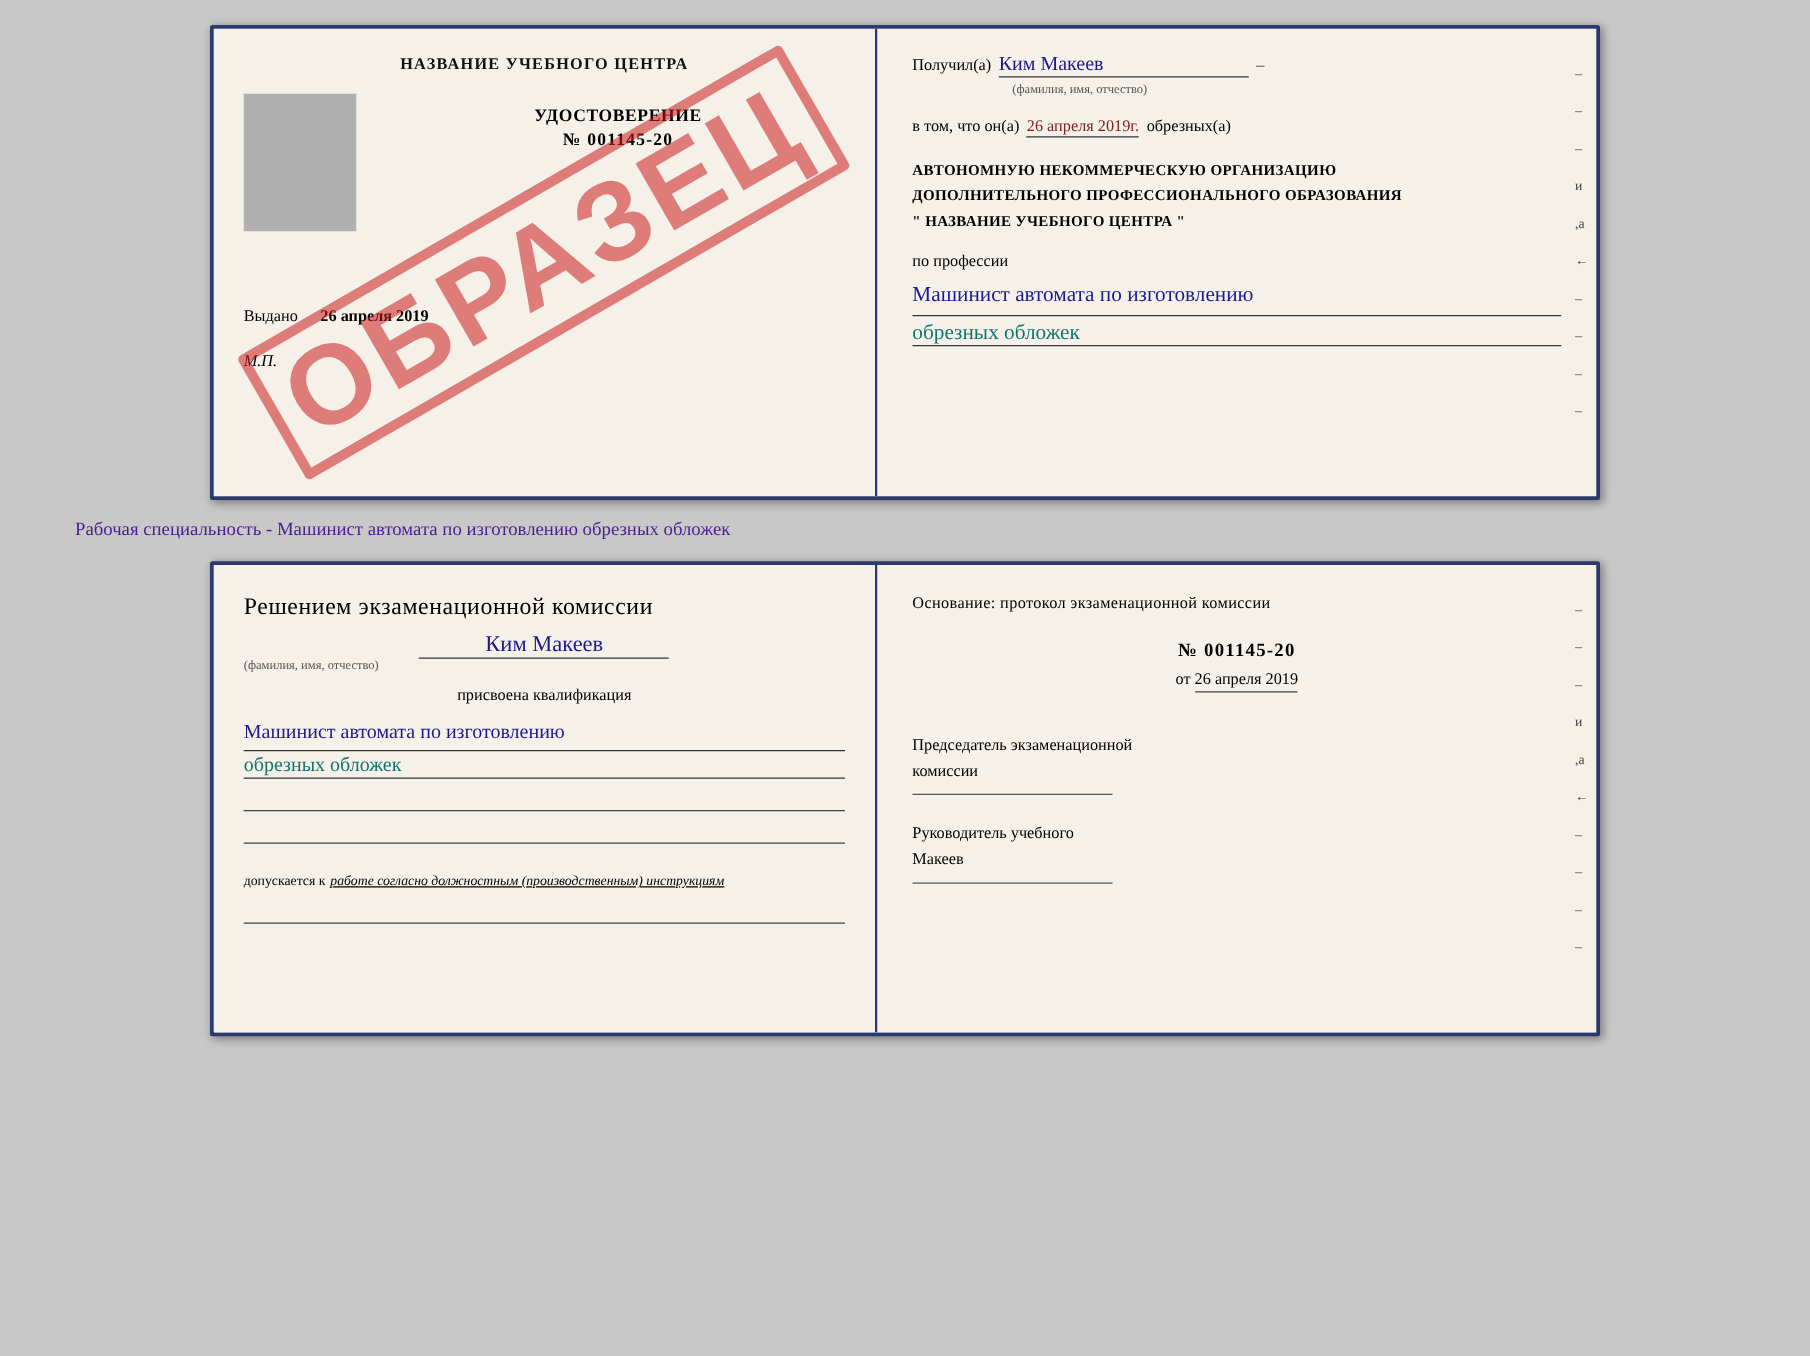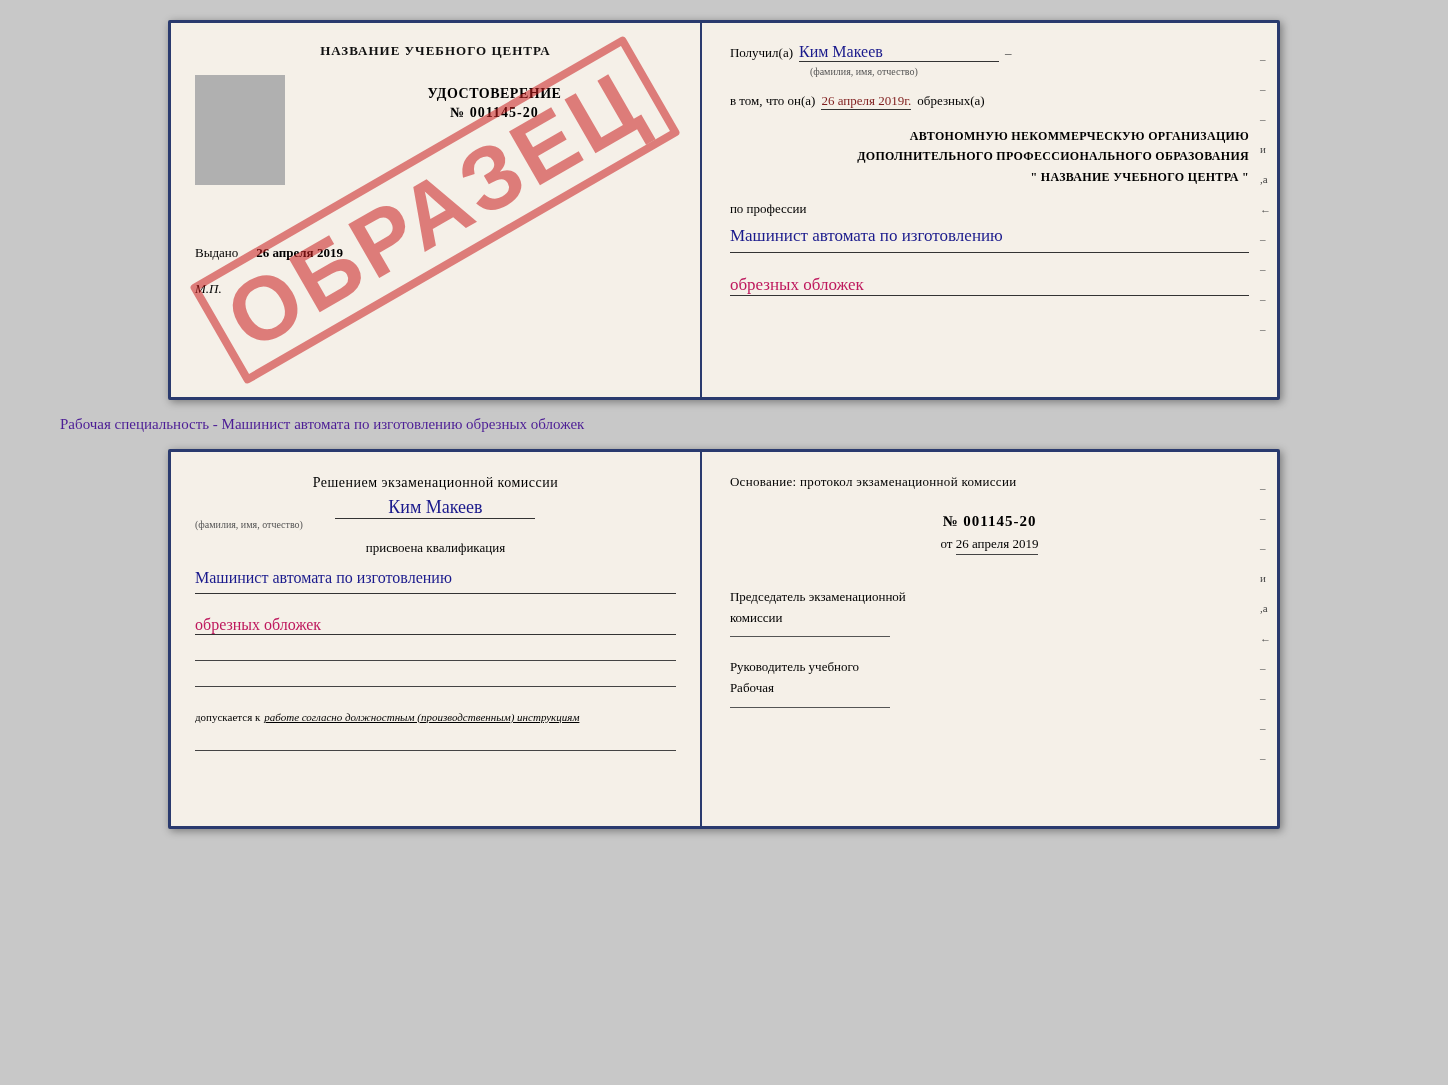--- a/index.html
+++ b/index.html
@@ -162,21 +162,21 @@
     .handwritten-small {
       font-family: 'Segoe Script', 'Brush Script MT', cursive;
       font-size: 13px;
       color: #7f1d1d;
       border-bottom: 1px solid #333;
     }
 
     .org-block {
       margin-top: 16px;
       font-size: 12px;
-      text-align: right;
+      text-align: left;
       text-transform: uppercase;
       line-height: 1.7;
       letter-spacing: 0.3px;
       font-weight: bold;
     }
 
     .by-profession {
       margin-top: 14px;
       font-size: 13px;
     }
@@ -187,24 +187,24 @@
       color: #1a1a8c;
       line-height: 1.8;
       border-bottom: 1px solid #333;
       display: block;
       margin-top: 4px;
     }
 
     .handwritten-large2 {
       font-family: 'Segoe Script', 'Brush Script MT', cursive;
       font-size: 17px;
-      color: #be185d;
+      color: #0f766e;
       border-bottom: 1px solid #333;
       display: block;
-      margin-top: 22px;
+      margin-top: 3px;
     }
 
     
     .side-dashes {
       position: absolute;
       right: 6px;
       top: 30px;
       display: flex;
       flex-direction: column;
       gap: 18px;
@@ -216,22 +216,21 @@
     .caption-text {
       font-size: 15px;
       color: #4c1d95;
       font-family: Liberation Serif, serif;
       align-self: flex-start;
       padding-left: 40px;
     }
 
     
     .resolution-title {
-      font-size: 14px;
-      text-align: center;
+      font-size: 19px;
       font-weight: normal;
       letter-spacing: 0.5px;
       line-height: 1.5;
       margin-bottom: 4px;
     }
 
     .qualification-line {
       font-size: 13px;
       margin-top: 10px;
       text-align: center;
@@ -408,17 +407,17 @@
     </div>
 
     <div class="chairman-block">
       <div>Председатель экзаменационной</div>
       <div>комиссии</div>
       <div class="signature-line"></div>
     </div>
 
     <div class="director-block">
       <div>Руководитель учебного</div>
-      <div>Рабочая</div>
+      <div>Макеев</div>
       <div class="signature-line"></div>
     </div>
   </div>
 </div>
 
 </body></html>

